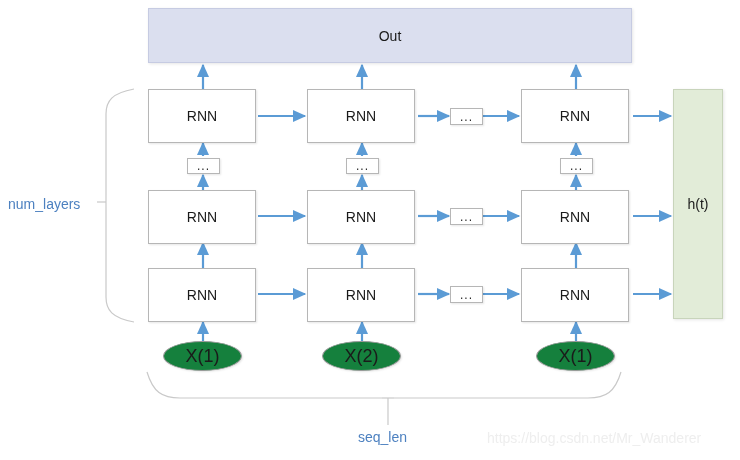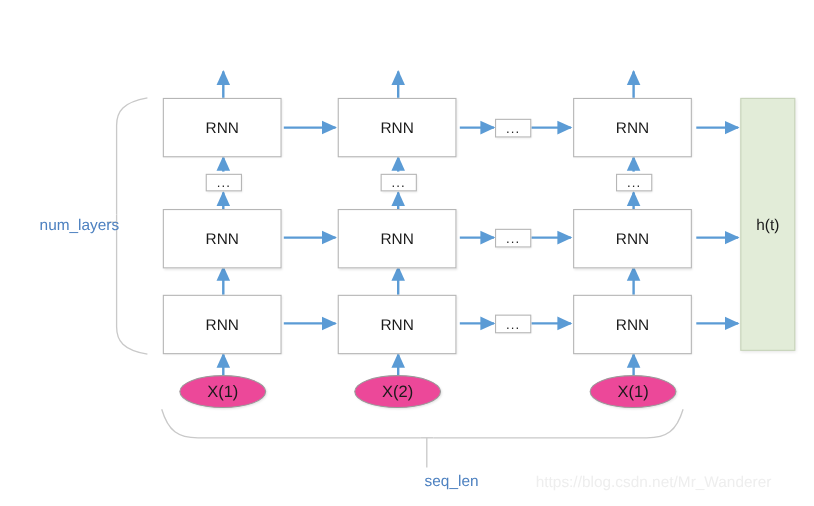--- a/index.html
+++ b/index.html
@@ -65,32 +65,31 @@
     width: 50px;
     height: 230px;
     background: #e2ecd8;
     border: 1px solid #c8d4bb;
     font-size: 14px;
     box-shadow: 1px 1px 3px rgba(0,0,0,0.10);
   }
   .xnode {
     width: 79px;
     height: 30px;
-    background: #ec4899;
+    background: #15803d;
     border: 1px solid #9a9a9a;
     border-radius: 50%;
-    font-size: 15px;
+    font-size: 18px;
     box-shadow: 1px 1px 2px rgba(0,0,0,0.10);
   }
   .brace-label {
     position: absolute;
     color: #4d81c0;
     font-size: 14px;
     white-space: nowrap;
-    margin-left: 28px;
   }
   #label-num-layers { left: 8px; top: 196px; }
   #label-seq-len { left: 358px; top: 429px; }
   .watermark {
     position: absolute;
     left: 487px;
     top: 430px;
     color: #eeeeee;
     font-size: 14px;
     white-space: nowrap;
@@ -168,20 +167,23 @@
     </g>
 
     <g stroke="#c9c9c9" stroke-width="1.2" fill="none">
       <path d="M147,372 C153,392 162,398 180,398 L382,398"></path>
       <path d="M394,398 L588,398 C606,398 615,392 621,372"></path>
       <line x1="382" y1="398" x2="394" y2="398"></line>
       <line x1="388" y1="398" x2="388" y2="425"></line>
     </g>
   </svg>
 
+  <div class="node out-bar">
+    <span>Out</span>
+  </div>
 
   <div class="node ht-bar">
     <span>h(t)</span>
   </div>
 
   <div class="node rnn-box" style="left:148px; top:89px;">
     <span>RNN</span>
   </div>
   <div class="node rnn-box" style="left:307px; top:89px;">
     <span>RNN</span>

